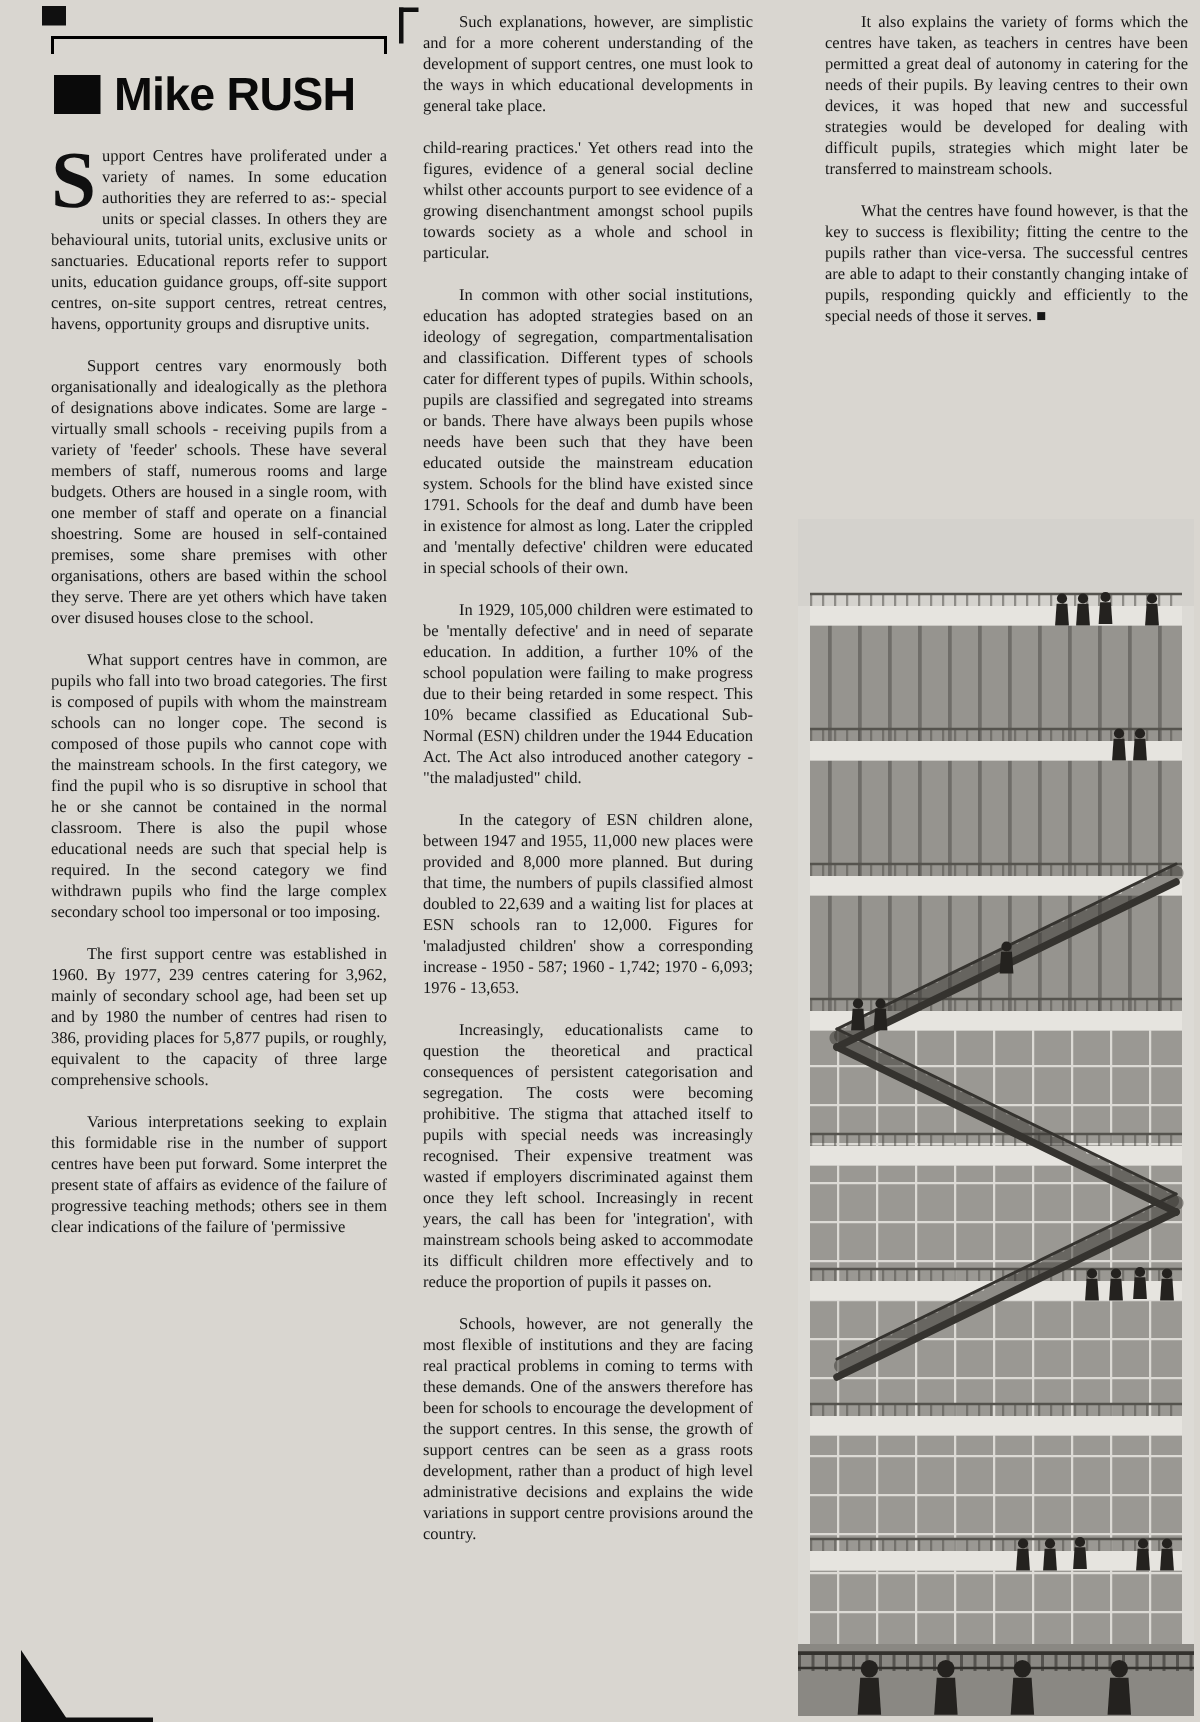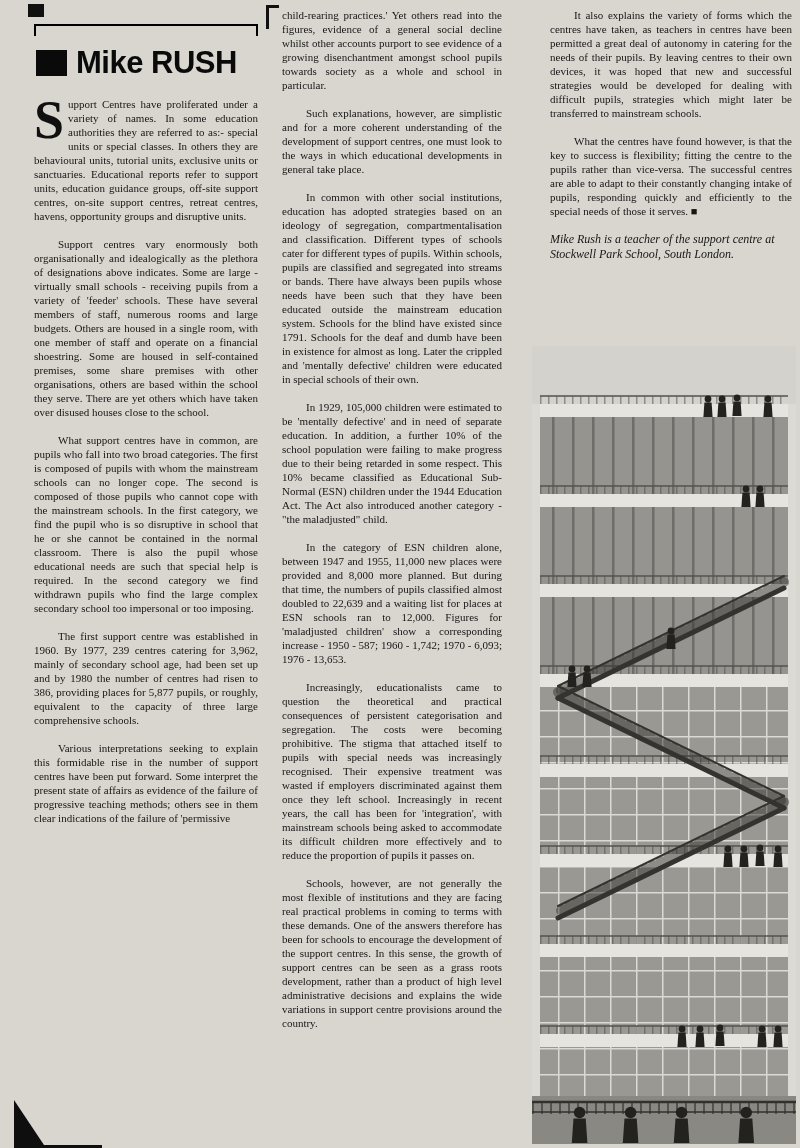--- a/index.html
+++ b/index.html
@@ -80,33 +80,32 @@
     </div>
 
     <p class="para noindent first-para"><span class="dropcap">S</span><span>upport Centres have proliferated under a variety of names. In some education authorities they are referred to as:- special units or special classes. In others they are behavioural units, tutorial units, exclusive units or sanctuaries. Educational reports refer to support units, education guidance groups, off-site support centres, on-site support centres, retreat centres, havens, opportunity groups and disruptive units.</span></p>
     <p class="para">Support centres vary enormously both organisationally and idealogically as the plethora of designations above indicates. Some are large - virtually small schools - receiving pupils from a variety of 'feeder' schools. These have several members of staff, numerous rooms and large budgets. Others are housed in a single room, with one member of staff and operate on a financial shoestring. Some are housed in self-contained premises, some share premises with other organisations, others are based within the school they serve. There are yet others which have taken over disused houses close to the school.</p>
     <p class="para">What support centres have in common, are pupils who fall into two broad categories. The first is composed of pupils with whom the mainstream schools can no longer cope. The second is composed of those pupils who cannot cope with the mainstream schools. In the first category, we find the pupil who is so disruptive in school that he or she cannot be contained in the normal classroom. There is also the pupil whose educational needs are such that special help is required. In the second category we find withdrawn pupils who find the large complex secondary school too impersonal or too imposing.</p>
     <p class="para">The first support centre was established in 1960. By 1977, 239 centres catering for 3,962, mainly of secondary school age, had been set up and by 1980 the number of centres had risen to 386, providing places for 5,877 pupils, or roughly, equivalent to the capacity of three large comprehensive schools.</p>
     <p class="para">Various interpretations seeking to explain this formidable rise in the number of support centres have been put forward. Some interpret the present state of affairs as evidence of the failure of progressive teaching methods; others see in them clear indications of the failure of 'permissive</p>
   </div>
 
   <div class="col col2">
+    <p class="para">Such explanations, however, are simplistic and for a more coherent understanding of the development of support centres, one must look to the ways in which educational developments in general take place.</p>
     <p class="para noindent">child-rearing practices.' Yet others read into the figures, evidence of a general social decline whilst other accounts purport to see evidence of a growing disenchantment amongst school pupils towards society as a whole and school in particular.</p>
-    <p class="para">Such explanations, however, are simplistic and for a more coherent understanding of the development of support centres, one must look to the ways in which educational developments in general take place.</p>
     <p class="para">In common with other social institutions, education has adopted strategies based on an ideology of segregation, compartmentalisation and classification. Different types of schools cater for different types of pupils. Within schools, pupils are classified and segregated into streams or bands. There have always been pupils whose needs have been such that they have been educated outside the mainstream education system. Schools for the blind have existed since 1791. Schools for the deaf and dumb have been in existence for almost as long. Later the crippled and 'mentally defective' children were educated in special schools of their own.</p>
     <p class="para">In 1929, 105,000 children were estimated to be 'mentally defective' and in need of separate education. In addition, a further 10% of the school population were failing to make progress due to their being retarded in some respect. This 10% became classified as Educational Sub-Normal (ESN) children under the 1944 Education Act. The Act also introduced another category - "the maladjusted" child.</p>
     <p class="para">In the category of ESN children alone, between 1947 and 1955, 11,000 new places were provided and 8,000 more planned. But during that time, the numbers of pupils classified almost doubled to 22,639 and a waiting list for places at ESN schools ran to 12,000. Figures for 'maladjusted children' show a corresponding increase - 1950 - 587; 1960 - 1,742; 1970 - 6,093; 1976 - 13,653.</p>
     <p class="para">Increasingly, educationalists came to question the theoretical and practical consequences of persistent categorisation and segregation. The costs were becoming prohibitive. The stigma that attached itself to pupils with special needs was increasingly recognised. Their expensive treatment was wasted if employers discriminated against them once they left school. Increasingly in recent years, the call has been for 'integration', with mainstream schools being asked to accommodate its difficult children more effectively and to reduce the proportion of pupils it passes on.</p>
     <p class="para">Schools, however, are not generally the most flexible of institutions and they are facing real practical problems in coming to terms with these demands. One of the answers therefore has been for schools to encourage the development of the support centres. In this sense, the growth of support centres can be seen as a grass roots development, rather than a product of high level administrative decisions and explains the wide variations in support centre provisions around the country.</p>
   </div>
 
   <div class="col col3">
     <p class="para">It also explains the variety of forms which the centres have taken, as teachers in centres have been permitted a great deal of autonomy in catering for the needs of their pupils. By leaving centres to their own devices, it was hoped that new and successful strategies would be developed for dealing with difficult pupils, strategies which might later be transferred to mainstream schools.</p>
     <p class="para">What the centres have found however, is that the key to success is flexibility; fitting the centre to the pupils rather than vice-versa. The successful centres are able to adapt to their constantly changing intake of pupils, responding quickly and efficiently to the special needs of those it serves. ■</p>
-    <p class="byline">Mike Rush is a teacher of the support centre at Stockwell Park School, South London.</p>
   </div>
 
   <div class="photo">
     <svg width="264" height="798" viewBox="0 0 264 798" xmlns="http://www.w3.org/2000/svg">
       <defs>
         <g id="person" fill="#24221f">
           <circle cx="0" cy="-15" r="3.4"></circle>
           <path d="M-3.6,-11.5 L3.6,-11.5 L4.6,3 L-4.6,3 Z"></path>
         </g>
         <pattern id="mull" width="20" height="12" patternUnits="userSpaceOnUse">

